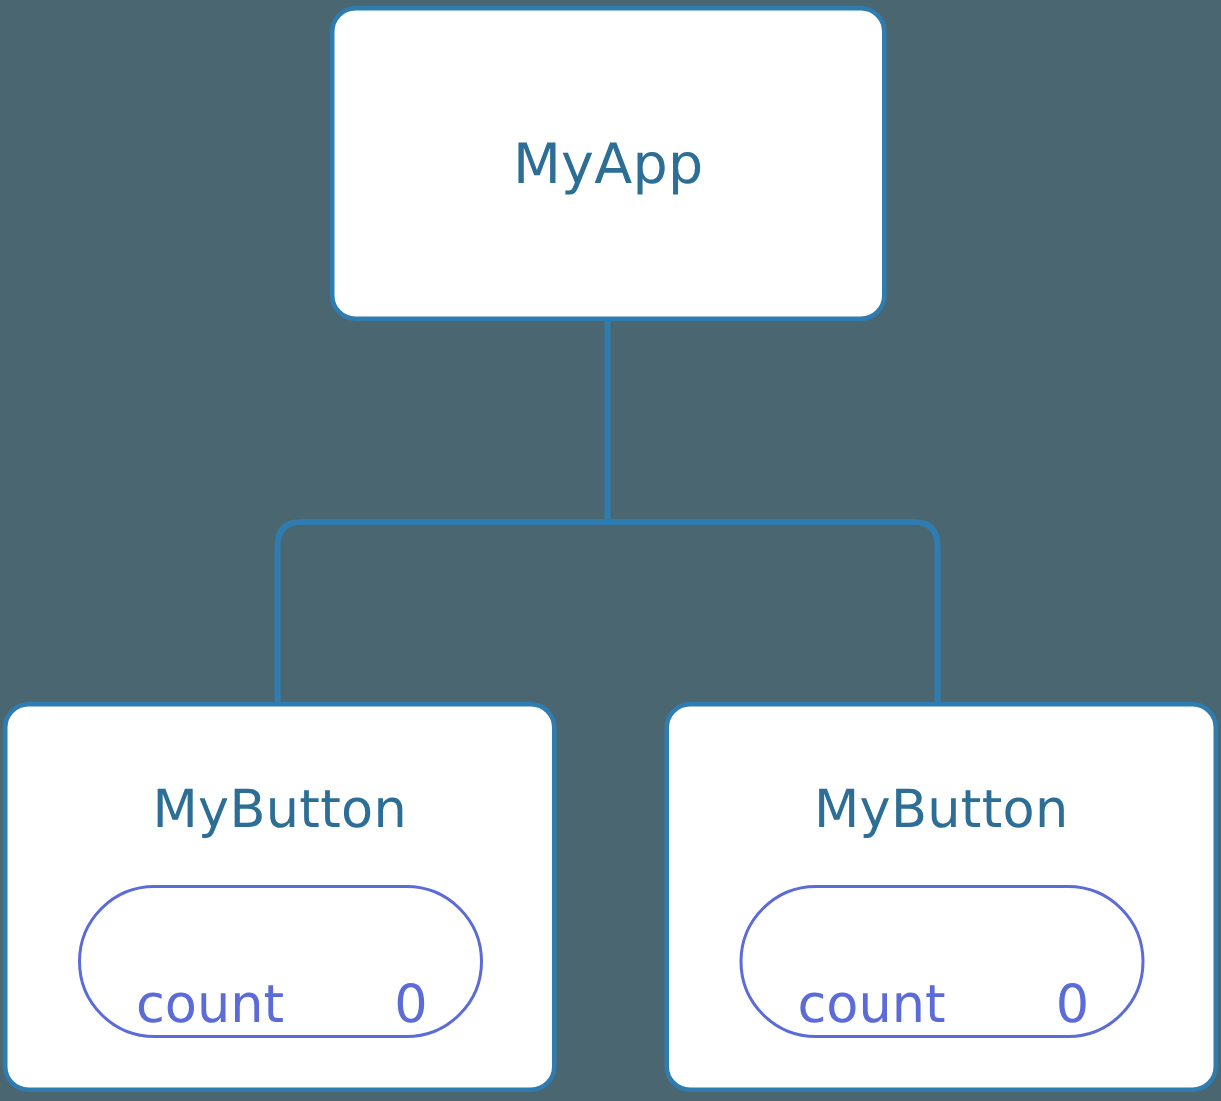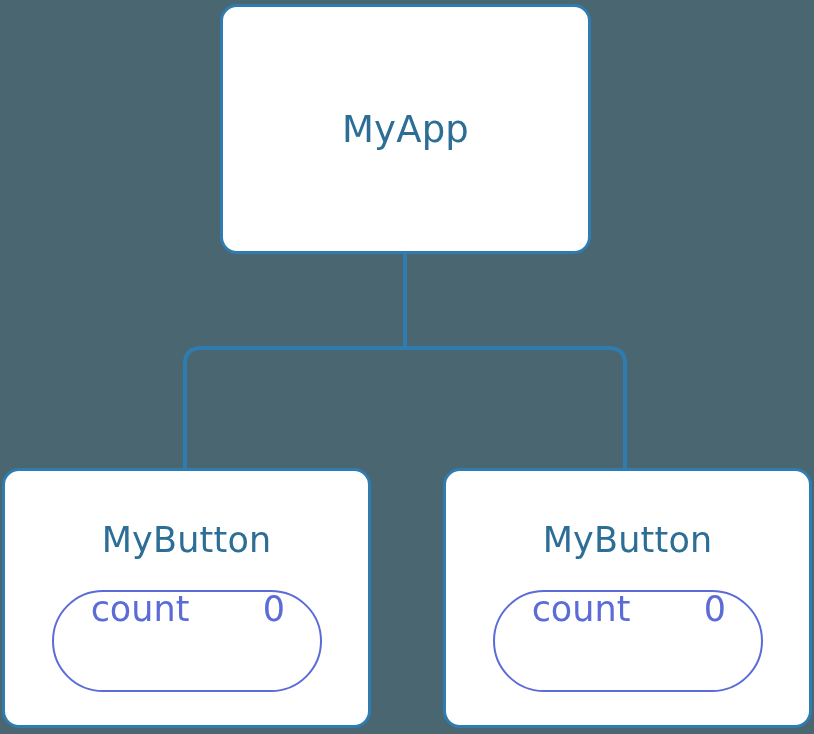--- a/index.html
+++ b/index.html
@@ -35,21 +35,21 @@
     border-radius: 17px;
     box-sizing: border-box;
     display: flex;
     flex-direction: column;
     align-items: center;
   }
   .node-card.root {
     left: 220px;
     top: 4px;
     width: 371px;
-    height: 250px;
+    height: 210px;
     justify-content: center;
   }
   .node-card.child-left {
     left: 2px;
     top: 468px;
     width: 369px;
     height: 260px;
     justify-content: flex-start;
   }
   .node-card.child-right {
@@ -68,21 +68,21 @@
     white-space: nowrap;
   }
   .node-card.child-left .node-title,
   .node-card.child-right .node-title {
     margin-top: 52px;
     font-size: 35px;
   }
   .prop-pill {
     margin-top: 32px;
     display: flex;
-    align-items: flex-start;
+    align-items: flex-end;
     height: 102px;
     border: 2px solid #5b6bd8;
     border-radius: 51px;
     box-sizing: border-box;
     overflow: hidden;
   }
   .prop-key {
     display: flex;
     align-items: center;
     justify-content: center;

